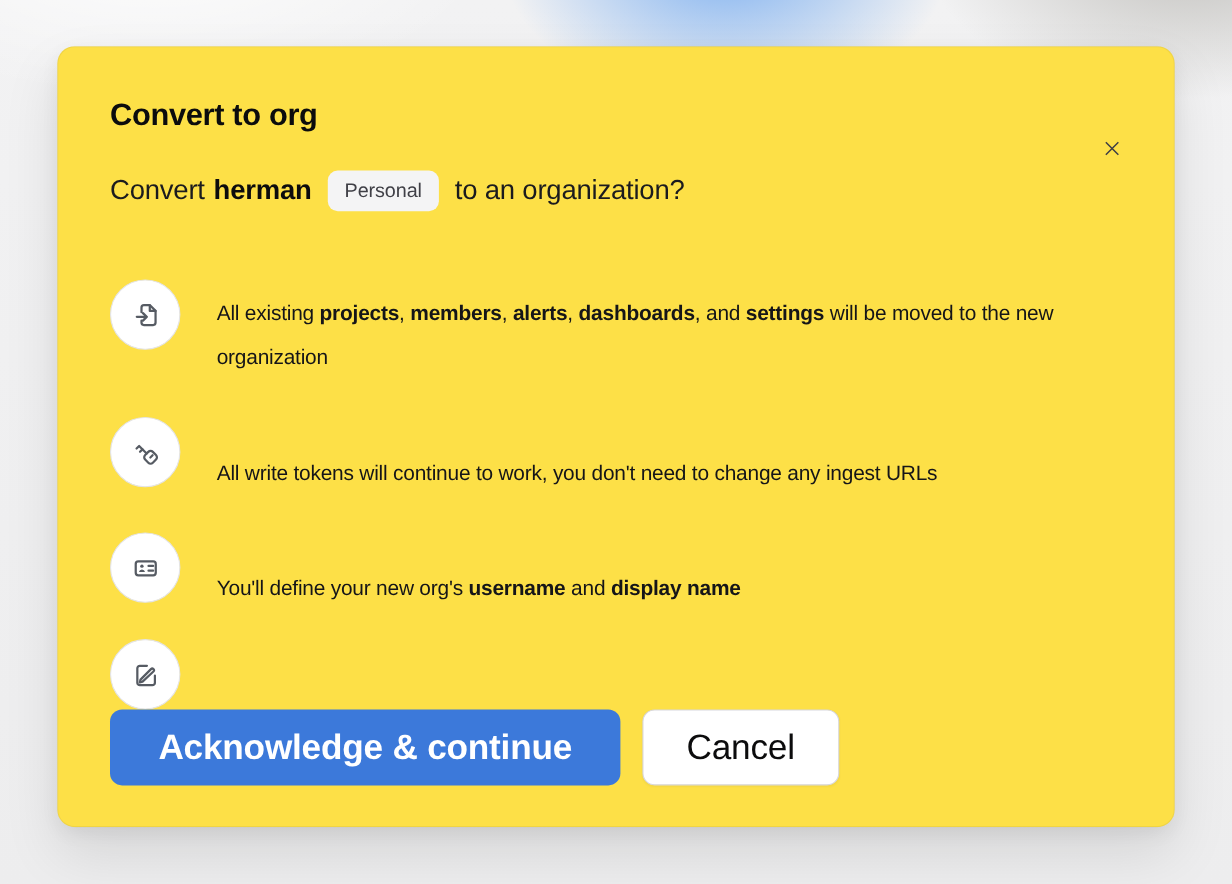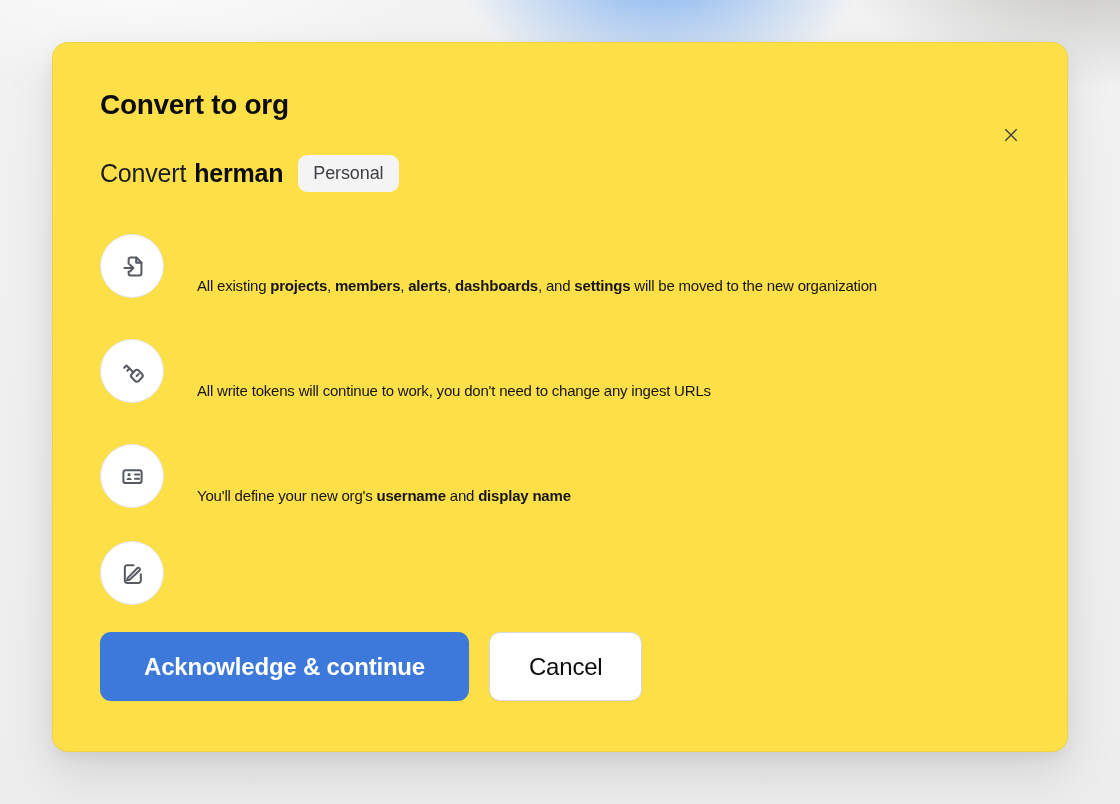--- a/index.html
+++ b/index.html
@@ -85,39 +85,39 @@
   }
   .icon-circle svg {
     width: 31px; height: 31px;
     stroke: var(--icon_stroke, #565b63);
     fill: none;
     stroke-width: 2.1;
     stroke-linecap: round;
     stroke-linejoin: round;
   }
   .item-text {
-    font-size: 15px;
+    font-size: 19px;
     line-height: 40px;
     letter-spacing: -0.2px;
     max-width: 770px;
     color: #151518;
     margin-top: 40px;
   }
   .item-text b { font-weight: 700; }
 
   .actions {
     margin-top: auto;
     display: flex;
     gap: 20px;
   }
   .btn {
     height: 69px;
     border-radius: 11px;
     font-family: inherit;
-    font-size: 24px;
+    font-size: 32px;
     letter-spacing: -0.2px;
     cursor: pointer;
     display: inline-flex; align-items: center; justify-content: center;
   }
   .btn-primary {
     background: var(--primary_bg, #3c79da);
     color: var(--primary_text, #ffffff);
     border: none;
     font-weight: 700;
     padding: 0 44px;
@@ -175,20 +175,21 @@
           <use href="#close-icon"></use>
         </svg>
     </button>
 
     <h1 class="dialog-title">Convert to org</h1>
 
     <div class="question">
       <span>Convert</span>
       <span class="account">herman</span>
       <span class="badge">Personal</span>
+      <span>to an organization?</span>
     </div>
 
     <div class="items">
 
         <div class="item">
           <span class="icon-circle">
             <svg viewBox="0 0 32 32" color="#565b63">
               <use href="#file-import-icon"></use>
             </svg>
           </span>

